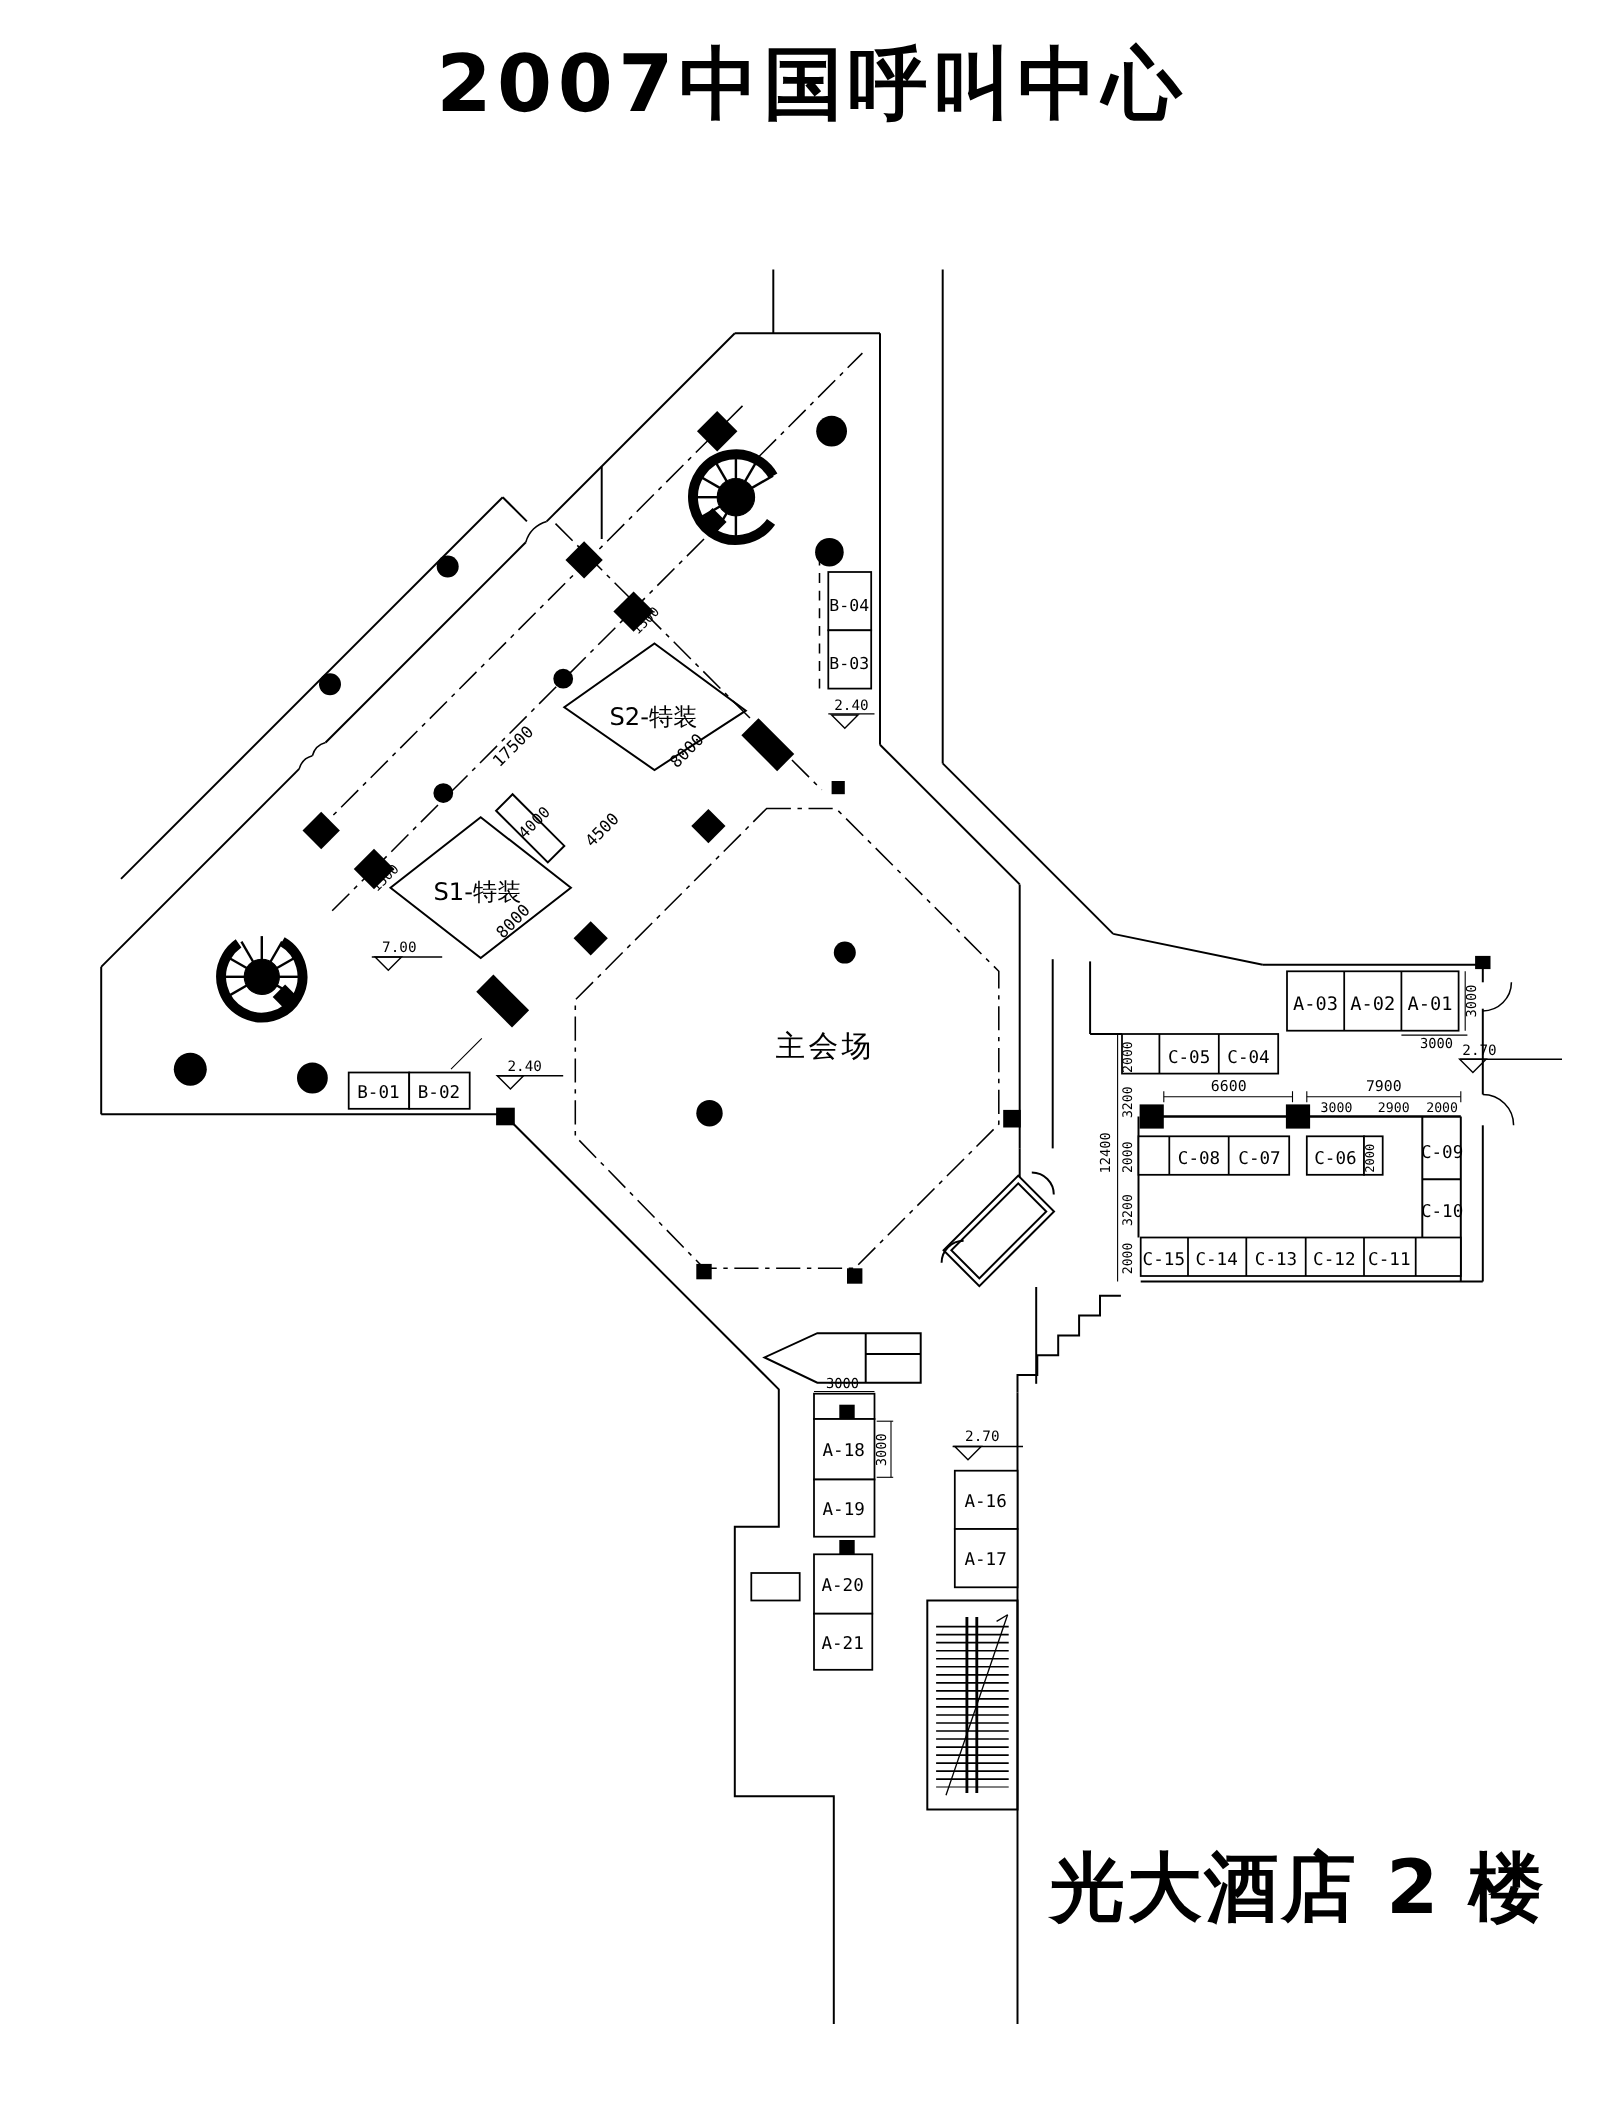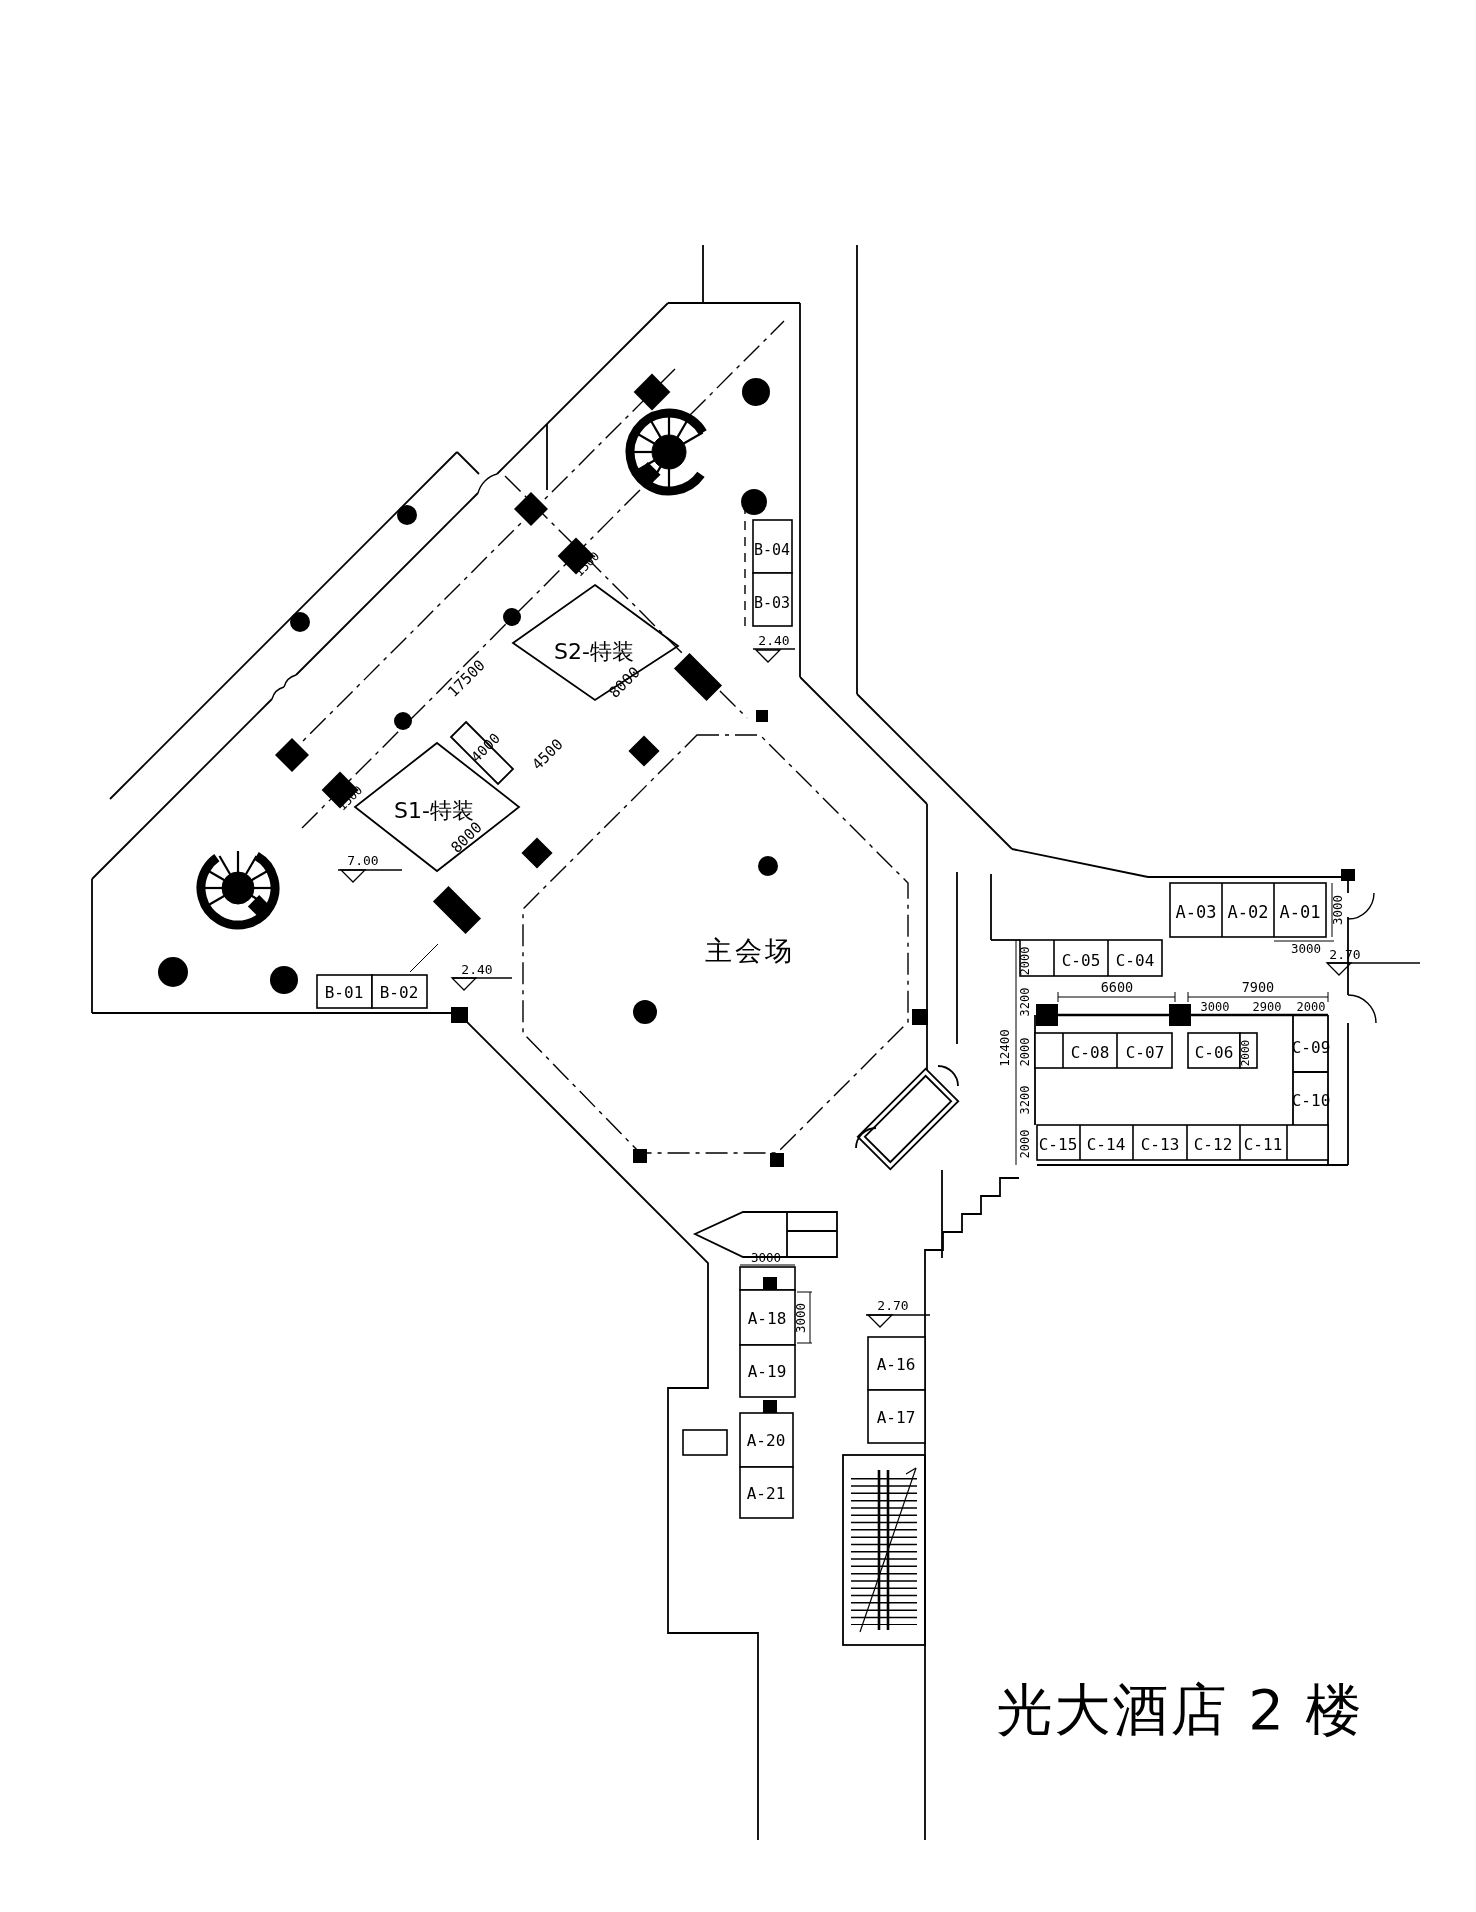--- a/index.html
+++ b/index.html
@@ -1,30 +1,31 @@
 <!DOCTYPE html>
 <html><head>
 <meta charset="utf-8">
 <style>
   html,body{margin:0;padding:0;background:#fff;}
   .page{position:relative;width:1476px;height:1912px;background:#fff;overflow:hidden;
         font-family:"DejaVu Sans","Liberation Sans",sans-serif;color:#000;}
   .title{position:absolute;top:38px;left:0;width:100%;text-align:center;
          font-weight:900;font-size:72px;line-height:1.08;letter-spacing:5px;}
   .footer{position:absolute;top:1678px;left:950px;width:460px;text-align:center;
-          font-weight:400;font-size:56px;line-height:1.16;letter-spacing:2px;}
+          font-weight:700;font-size:68px;line-height:1.16;letter-spacing:2px;}
   svg text{font-family:"DejaVu Sans Mono","Liberation Mono",monospace;fill:#000;}
   svg .cjk{font-family:"DejaVu Sans","Liberation Sans",sans-serif;}
 </style>
 </head>
 <body>
 
 <div class="page">
 
   <div class="title">
+    <div>2007中国呼叫中心</div>
   </div>
 
   <svg width="1476" height="1912" viewBox="0 0 1476 1912">
 
     <g stroke="#000" stroke-width="1.8" fill="none">
       <line x1="703" y1="245" x2="703" y2="303"></line>
       <line x1="857" y1="245" x2="857" y2="694"></line>
       <line x1="668" y1="303" x2="800" y2="303"></line>
       <line x1="800" y1="303" x2="800" y2="677"></line>
 

